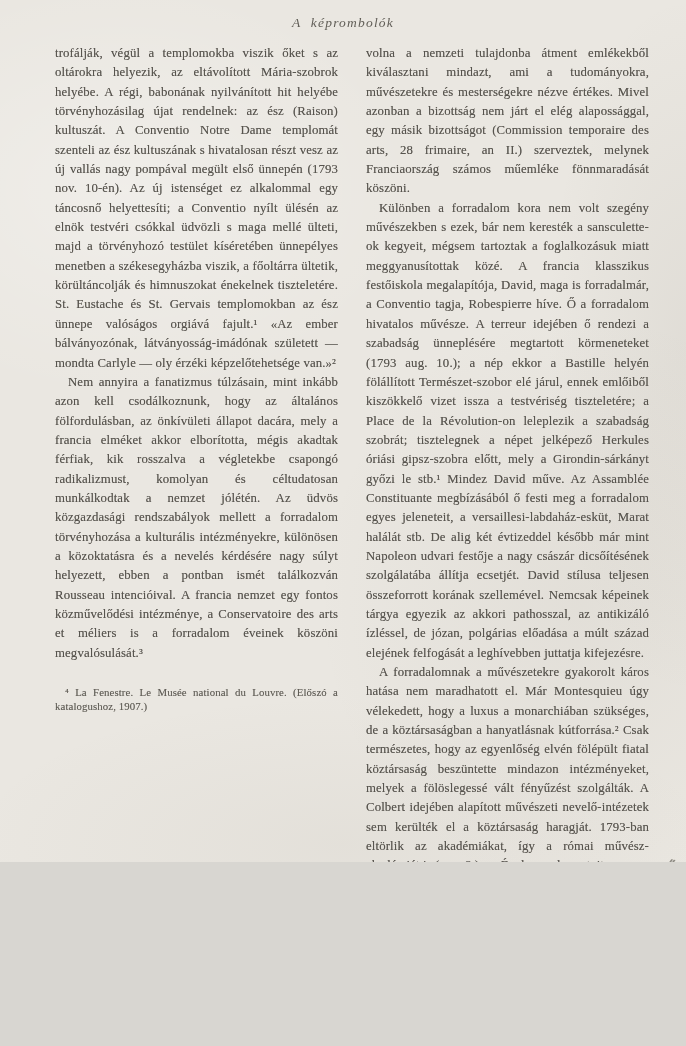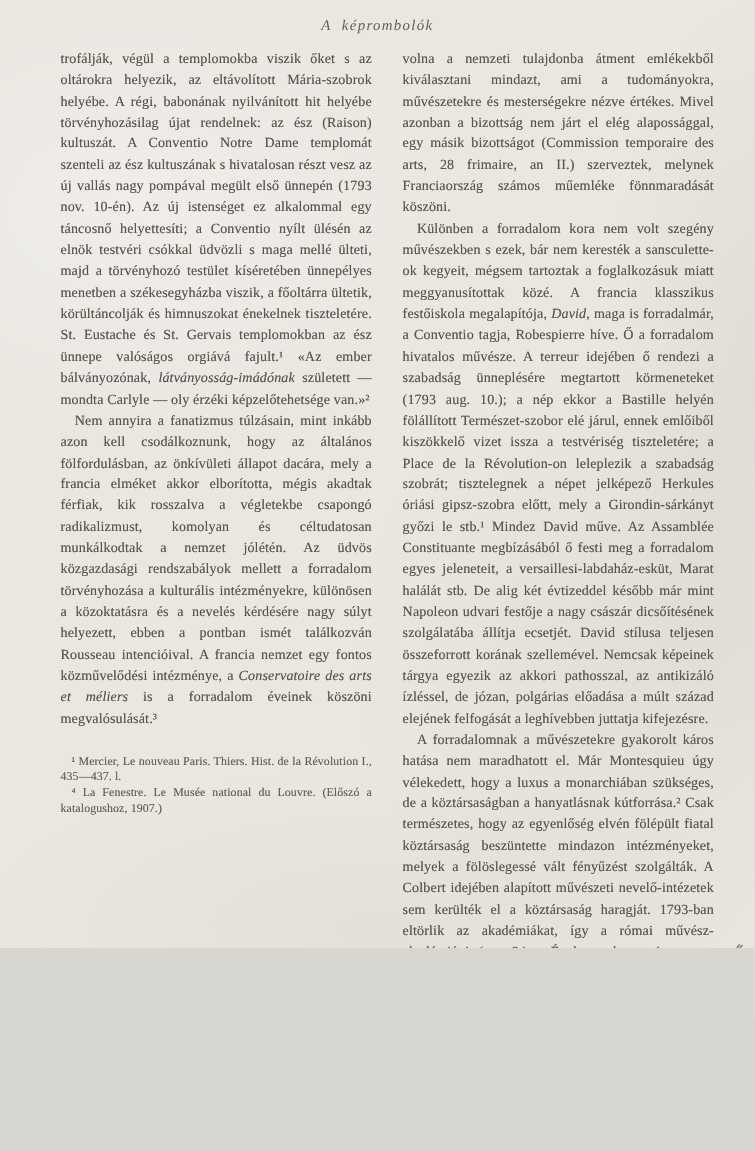--- a/index.html
+++ b/index.html
@@ -34,21 +34,21 @@
   .column { flex: 1; min-width: 0; }
   .para {
     margin: 0;
     font-size: 12.8px;
     line-height: 19.35px;
     text-align: justify;
     letter-spacing: 0.12px;
     text-shadow: 0 0 0.45px rgba(87,84,78,0.55);
   }
   .para.indent { text-indent: 13px; }
-  .it { font-style: italic; }
+  .it { }
   .footnotes { margin-top: 22px; }
   .footnotes.tight { }
   .footnote {
     margin: 0;
     font-size: 10.8px;
     line-height: 14.4px;
     text-align: justify;
     text-indent: 10px;
     letter-spacing: 0.1px;
     color: var(--faded, #615e57);
@@ -93,21 +93,20 @@
 
   <div class="running-header">A képrombolók</div>
 
   <div class="columns">
     <div class="column">
       <div>
           <p class="para"><span>trofálják, végül a templomokba viszik őket s az oltárokra helyezik, az eltávolított Mária-szobrok helyébe. A régi, babonának nyilvánított hit helyébe törvényhozásilag újat rendelnek: az ész (Raison) kultuszát. A Conventio Notre Dame templomát szenteli az ész kultuszának s hivatalosan részt vesz az új vallás nagy pompával megült első ünnepén (1793 nov. 10-én). Az új istenséget ez alkalommal egy táncosnő helyettesíti; a Conventio nyílt ülésén az elnök testvéri csókkal üdvözli s maga mellé ülteti, majd a törvényhozó testület kíséretében ünnepélyes menetben a székesegyházba viszik, a főoltárra ültetik, körültáncolják és himnuszokat énekelnek tiszteletére. St. Eustache és St. Gervais templomokban az ész ünnepe valóságos orgiává fajult.¹ «Az ember bálványozónak, </span><span class="it">látványosság-imádónak</span><span> született — mondta Carlyle — oly érzéki képzelőtehetsége van.»²</span></p>
           <p class="para indent"><span>Nem annyira a fanatizmus túlzásain, mint inkább azon kell csodálkoznunk, hogy az általános fölfordulásban, az önkívületi állapot dacára, mely a francia elméket akkor elborította, mégis akadtak férfiak, kik rosszalva a végletekbe csapongó radikalizmust, komolyan és céltudatosan munkálkodtak a nemzet jólétén. Az üdvös közgazdasági rendszabályok mellett a forradalom törvényhozása a kulturális intézményekre, különösen a közoktatásra és a nevelés kérdésére nagy súlyt helyezett, ebben a pontban ismét találkozván Rousseau intencióival. A francia nemzet egy fontos közművelődési intézménye, a </span><span class="it">Conservatoire des arts et méliers</span><span> is a forradalom éveinek köszöni megvalósulását.³</span></p>
         </div>
       <div class="footnotes">
-          <p class="footnote">¹ Mercier, Le nouveau Paris. Thiers. Hist. de la Révolution I., 435—437. l.</p>
           <p class="footnote">⁴ La Fenestre. Le Musée national du Louvre. (Előszó a katalogushoz, 1907.)</p>
         </div>
     </div>
     <div class="column">
       <div>
           <p class="para"><span>volna a nemzeti tulajdonba átment emlékekből kiválasztani mindazt, ami a tudományokra, művészetekre és mesterségekre nézve értékes. Mivel azonban a bizottság nem járt el elég alapossággal, egy másik bizottságot (Commission temporaire des arts, 28 frimaire, an II.) szerveztek, melynek Franciaország számos műemléke fönnmaradását köszöni.</span></p>
           <p class="para indent"><span>Különben a forradalom kora nem volt szegény művészekben s ezek, bár nem keresték a sansculette-ok kegyeit, mégsem tartoztak a foglalkozásuk miatt meggyanusítottak közé. A francia klasszikus festőiskola megalapítója, </span><span class="it">David</span><span>, maga is forradalmár, a Conventio tagja, Robespierre híve. Ő a forradalom hivatalos művésze. A terreur idejében ő rendezi a szabadság ünneplésére megtartott körmeneteket (1793 aug. 10.); a nép ekkor a Bastille helyén fölállított Természet-szobor elé járul, ennek emlőiből kiszökkelő vizet issza a testvériség tiszteletére; a Place de la Révolution-on leleplezik a szabadság szobrát; tisztelegnek a népet jelképező Herkules óriási gipsz-szobra előtt, mely a Girondin-sárkányt győzi le stb.¹ Mindez David műve. Az Assamblée Constituante megbízásából ő festi meg a forradalom egyes jeleneteit, a versaillesi-labdaház-esküt, Marat halálát stb. De alig két évtizeddel később már mint Napoleon udvari festője a nagy császár dicsőítésének szolgálatába állítja ecsetjét. David stílusa teljesen összeforrott korának szellemével. Nemcsak képeinek tárgya egyezik az akkori pathosszal, az antikizáló ízléssel, de józan, polgárias előadása a múlt század elejének felfogását a leghívebben juttatja kifejezésre.</span></p>
           <p class="para indent"><span>A forradalomnak a művészetekre gyakorolt káros hatása nem maradhatott el. Már Montesquieu úgy vélekedett, hogy a luxus a monarchiában szükséges, de a köztársaságban a hanyatlásnak kútforrása.² Csak természetes, hogy az egyenlőség elvén fölépült fiatal köztársaság beszüntette mindazon intézményeket, melyek a fölöslegessé vált fényűzést szolgálták. A Colbert idejében alapított művészeti nevelő-intézetek sem kerülték el a köztársaság haragját. 1793-ban eltörlik az akadémiákat, így a római művész-akadémiát is (aug. 8.), az École royale gratuite</span></p>
         </div>
       <div class="footnotes tight">

